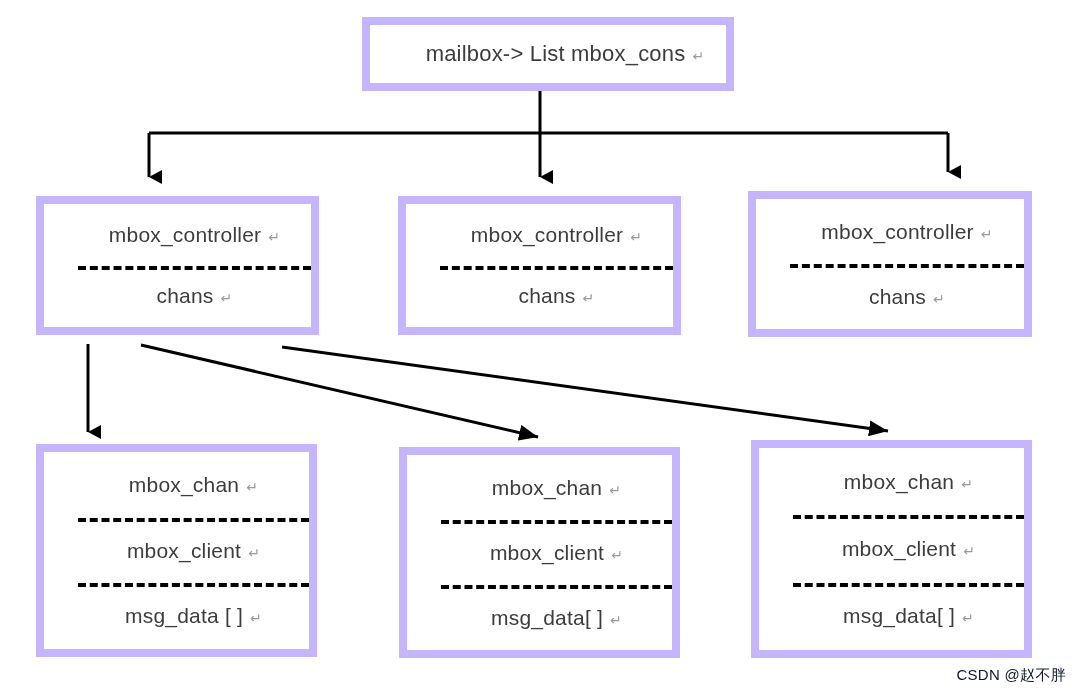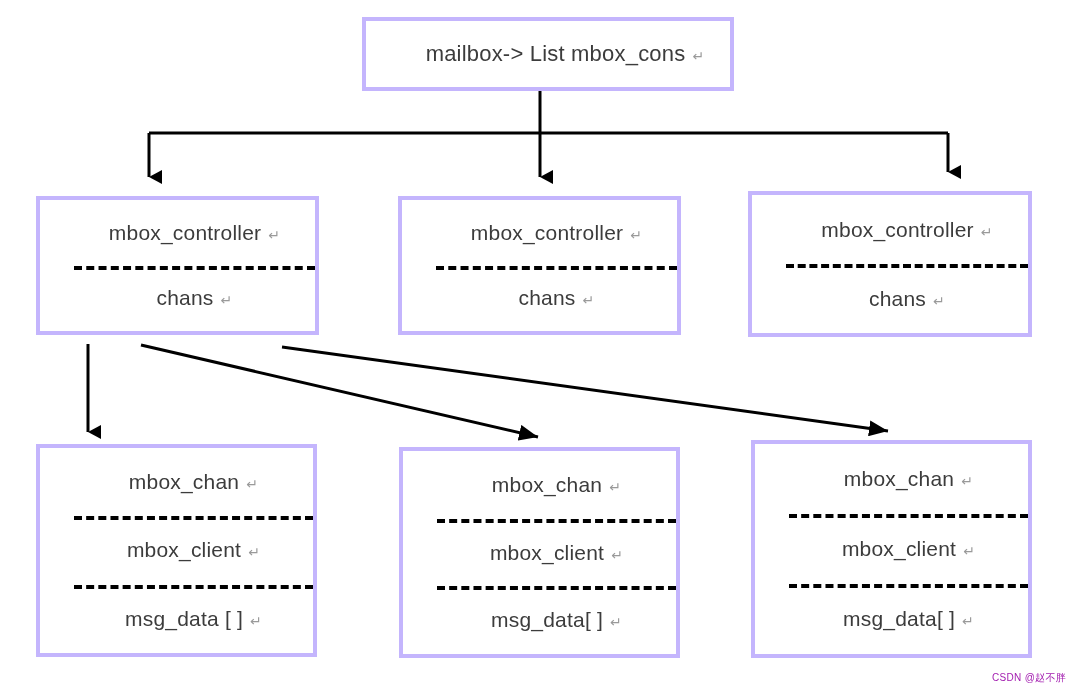--- a/index.html
+++ b/index.html
@@ -15,21 +15,21 @@
     position: relative;
     width: 1080px;
     height: 693px;
     background: #ffffff;
     overflow: hidden;
   }
   
   .node {
     position: absolute;
     box-sizing: border-box;
-    border: 4px solid #c4b5fd;
+    border: 8px solid #c4b5fd;
     background: #ffffff;
     display: flex;
     flex-direction: column;
     z-index: 3;
     padding-left: 34px;
   }
   .cell {
     flex: 1 1 auto;
     display: flex;
     align-items: center;
@@ -76,22 +76,22 @@
     width: 1080px;
     height: 693px;
     z-index: 1;
     pointer-events: none;
   }
   
   #watermark {
     position: absolute;
     right: 14px;
     bottom: 8px;
-    font-size: 10px;
-    color: #a21caf;
+    font-size: 15px;
+    color: #0f172a;
     letter-spacing: 0.3px;
     z-index: 5;
     white-space: nowrap;
   }
 </style>
 </head>
 <body>
 
 <div id="canvas">
 

